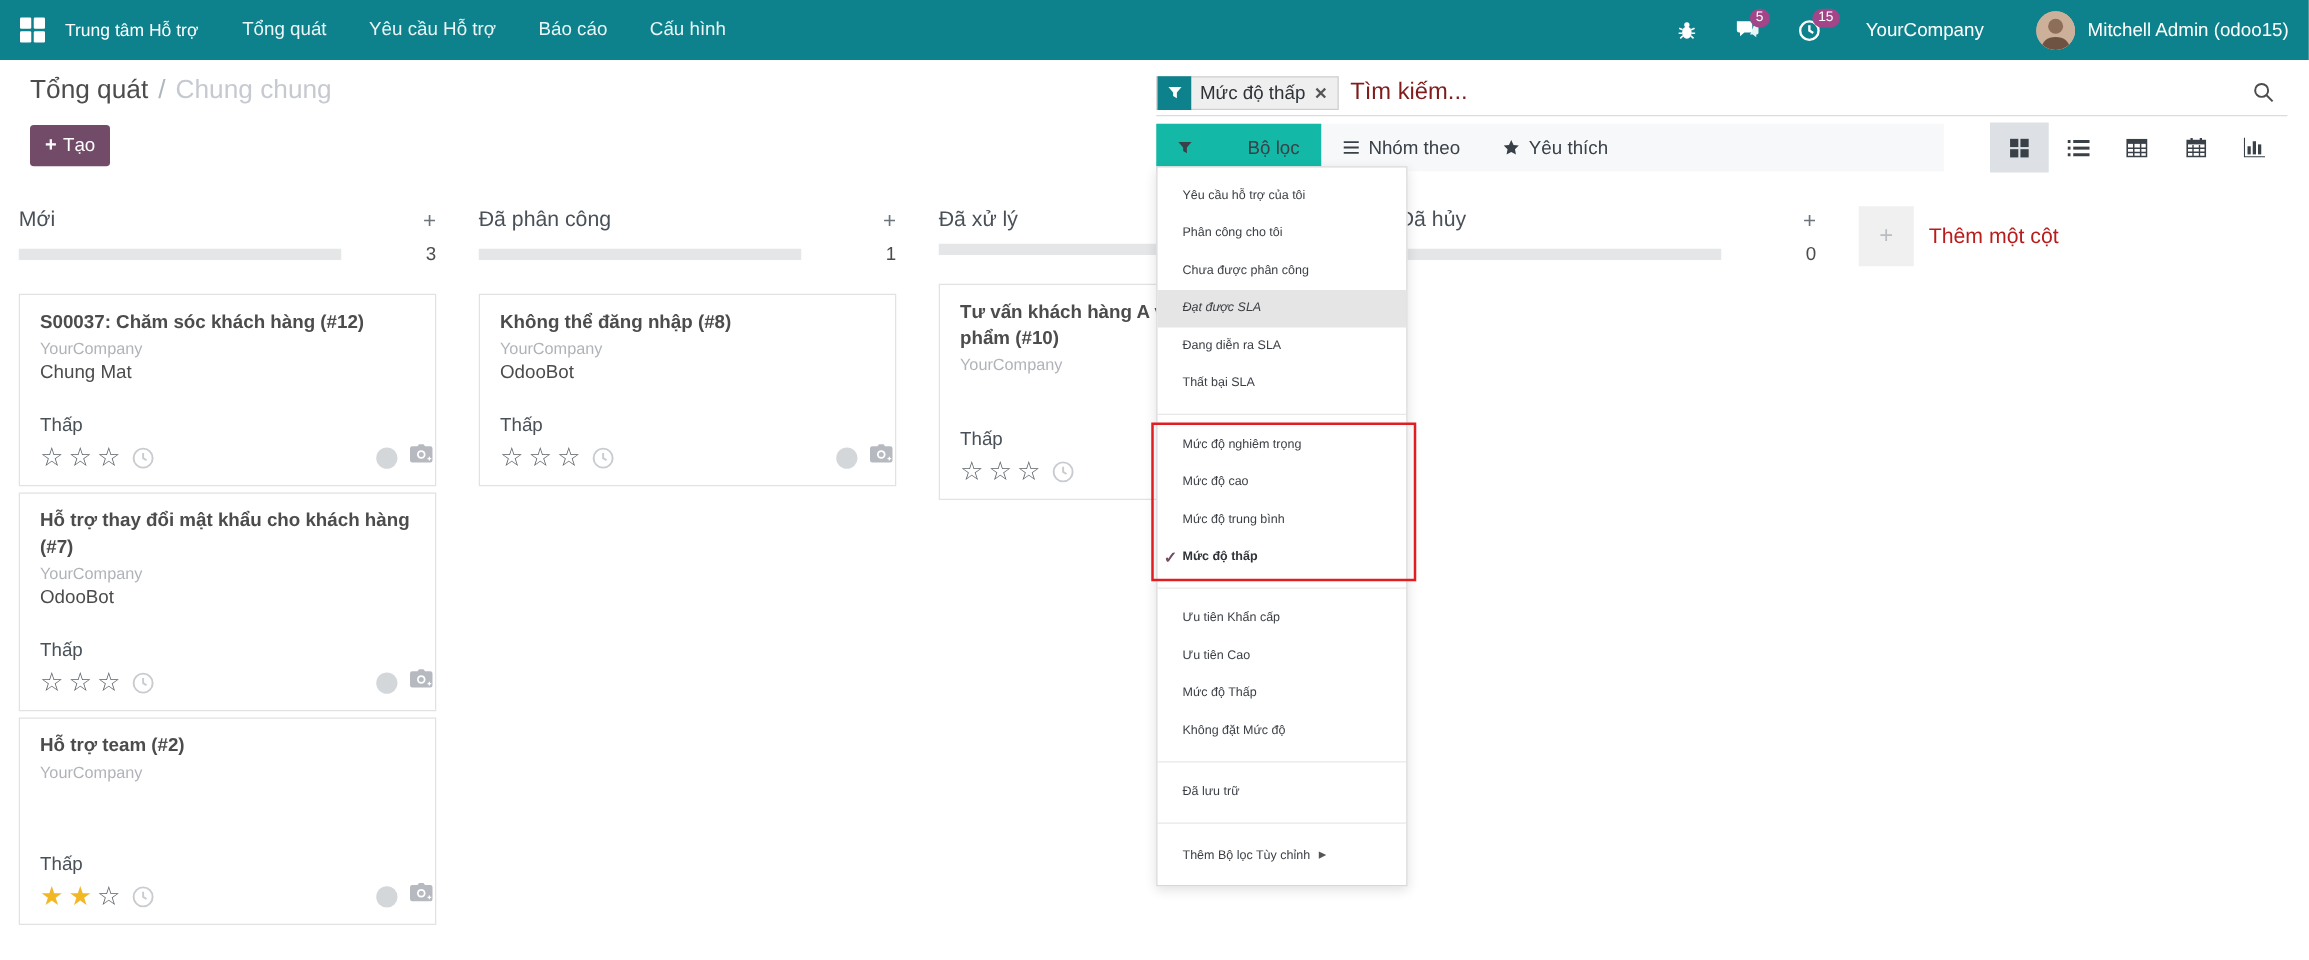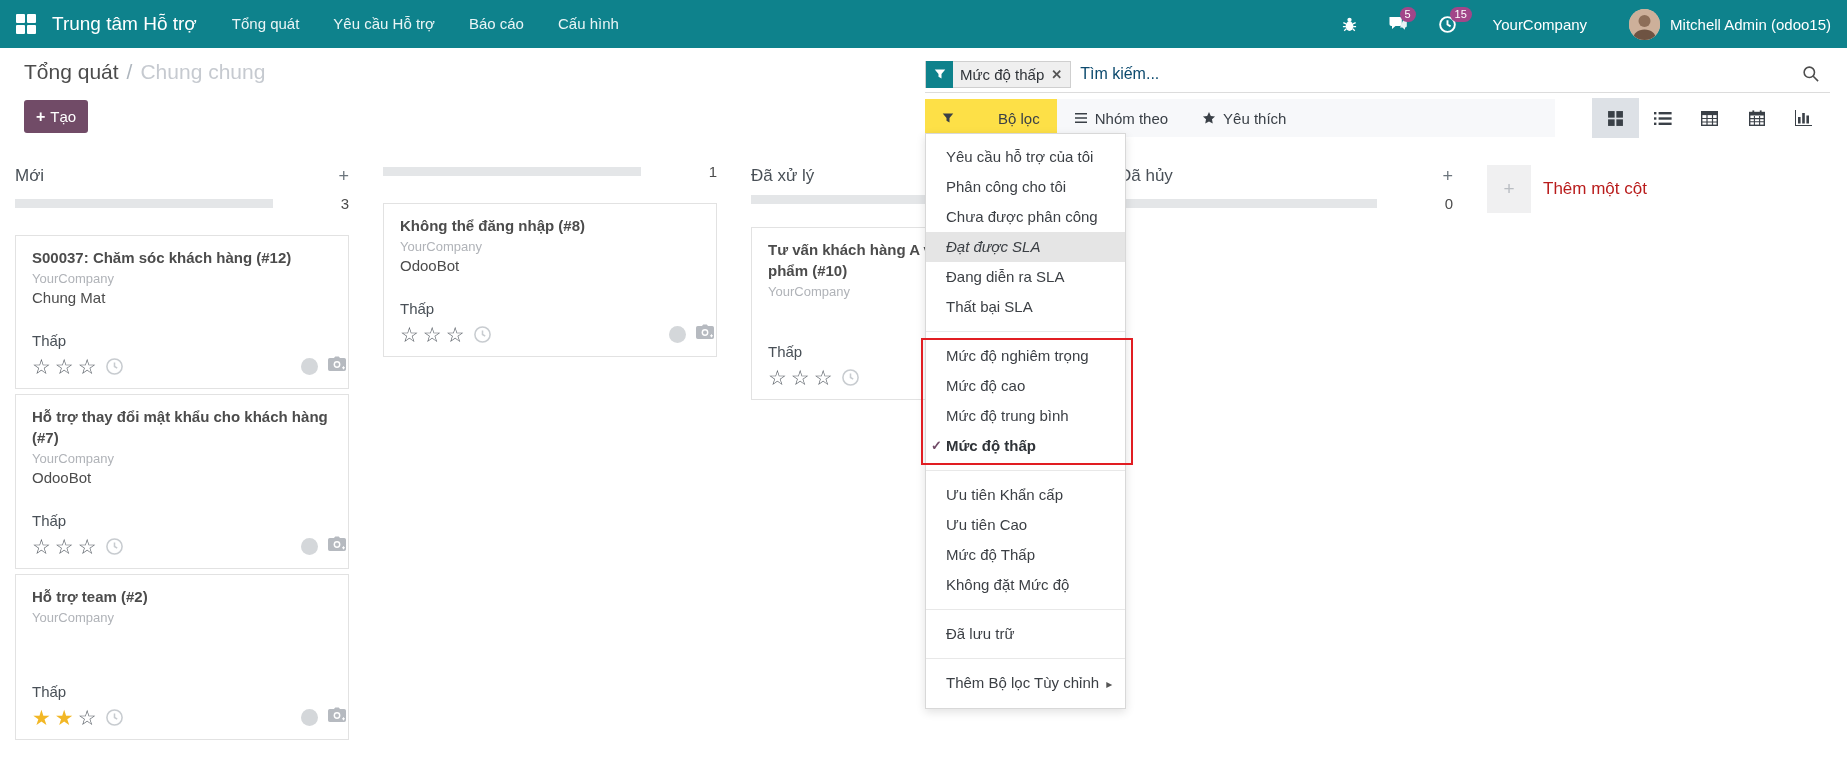--- a/index.html
+++ b/index.html
@@ -4,21 +4,21 @@
 <style>
   * { margin:0; padding:0; box-sizing:border-box; }
   html,body { width:1847px; height:768px; overflow:hidden; background:#fff;
               font-family:"Liberation Sans", sans-serif; color:#4c4c4c; }
 
   
   .navbar { position:absolute; left:0; top:0; width:1847px; height:48px;
             background:#0e828c; display:flex; align-items:center; padding:0 16px; z-index:20; }
   .apps-icon { width:20px; height:20px; display:grid; grid-template-columns:9px 9px; grid-gap:2px; cursor:pointer; }
   .apps-icon span { width:9px; height:9px; background:#fff; border-radius:1px; }
-  .app-title { color:#fff; font-size:19px; margin-left:16px; white-space:nowrap; cursor:pointer; }
+  .app-title { color:#fff; font-size:14px; margin-left:16px; white-space:nowrap; cursor:pointer; }
   .nav-menu { display:flex; margin-left:18px; }
   .nav-item { color:#eaf5f6; font-size:15px; padding:0 17px; line-height:48px; cursor:pointer; white-space:nowrap; }
   .nav-right { margin-left:auto; display:flex; align-items:center; }
   .systray-btn { position:relative; margin-left:30px; cursor:pointer; display:flex; align-items:center; }
   .badge { position:absolute; top:-8px; left:12px; background:#a24689; color:#fff; font-size:11px;
            line-height:15px; padding:0 5px; border-radius:9px; }
   .nav-company { color:#fff; font-size:15px; margin-left:36px; cursor:pointer; }
   .avatar { width:31px; height:31px; border-radius:50%; margin-left:42px; background:#d9c4b2; overflow:hidden; cursor:pointer; }
   .nav-user { color:#fff; font-size:15px; margin-left:10px; cursor:pointer; white-space:nowrap; }
 
@@ -32,28 +32,28 @@
                 display:flex; align-items:center; gap:5px; }
   .btn-create .plus { font-size:16px; font-weight:bold; }
 
   .searchbar { position:absolute; left:925px; top:56px; width:905px; height:37px;
                border-bottom:1px solid #dcdcdc; display:flex; align-items:center; }
   .facet { display:flex; align-items:center; border:1px solid #cfcfcf; background:#efefef; height:27px; }
   .facet-funnel { width:27px; height:27px; background:#0e828c; display:flex; align-items:center; justify-content:center; }
   .facet-label { font-size:15px; color:#2f3338; padding:0 7px; white-space:nowrap; }
   .facet-x { font-size:13px; color:#555; padding-right:8px; cursor:pointer; font-weight:bold; }
   .facet-x::before { content:"✕"; }
-  .search-placeholder { margin-left:9px; font-size:16px; color:#0c4a6e; }
+  .search-placeholder { margin-left:9px; font-size:19px; color:#7f1d1d; }
   .search-mag { position:absolute; right:10px; top:9px; cursor:pointer; }
 
   .cp-buttons { position:absolute; left:925px; top:99px; width:630px; height:38px;
                 background:#f7f8fa; display:flex; align-items:center; }
   .cp-btn { display:flex; align-items:center; gap:7px; height:38px; padding:0 17px;
             font-size:15px; color:#3a4047; cursor:pointer; white-space:nowrap; }
-  .cp-btn.active { background:#fde047;gap:44px; }
+  .cp-btn.active { background:#14b8a6;gap:44px; }
   .cp-btn svg { flex:0 0 auto; }
 
   .view-switcher { position:absolute; right:20px; top:98px; display:flex; }
   .vs-btn { width:47px; height:40px; display:flex; align-items:center; justify-content:center; cursor:pointer; }
   .vs-btn.active { background:#dde1e6; }
 
   
   .kanban { position:absolute; left:0; top:160px; width:1847px; height:608px; display:flex; padding-left:15px; }
   .kcol { width:334px; margin-right:34px; flex:0 0 auto; }
   .kcol-head { display:flex; align-items:center; height:32px; }
@@ -82,21 +82,21 @@
 
   .add-col { display:flex; align-items:center; margin-top:5px; height:48px; flex:0 0 auto; }
   .add-col-tile { width:44px; height:48px; background:#f0f0f1; display:flex; align-items:center;
                   justify-content:center; color:#b9bdc2; font-size:19px; cursor:pointer; }
   .add-col-tile::before { content:"+"; }
   .add-col-label { margin-left:12px; font-size:17px; color:#b91c1c; cursor:pointer; }
 
   
   .dropdown { position:absolute; left:925px; top:133px; width:201px; background:#fff;
               border:1px solid #d8d8d8; box-shadow:0 3px 9px rgba(0,0,0,.12); padding:8px 0 10px 0; z-index:50; }
-  .dd-item { position:relative; height:30px; line-height:30px; padding:0 20px; font-size:15px;
+  .dd-item { position:relative; height:30px; line-height:30px; padding:0 20px; font-size:10px;
              color:#3b3f44; cursor:pointer; white-space:nowrap; }
   .dd-item.hovered { background:#e5e5e5;font-style:italic; }
   .dd-item.selected { font-weight:bold; color:#2f3338; }
   .check-icon { position:absolute; left:5px; color:#714B67; font-size:13px; font-weight:bold; }
   .check-icon::before { content:"✓"; }
   .dd-sep { border-top:1px solid #e8e8e8; margin:9px 0; }
   .submenu-arrow { color:#555; font-size:12px; margin-left:7px; }
   .submenu-arrow::before { content:"▸"; }
 
   .red-box { position:absolute; left:921px; top:338px; width:212px; height:127px;
@@ -342,20 +342,24 @@
                   <circle cx="10" cy="8.5" r="2" fill="#b6bac0"></circle>
                   <path d="M15 11.8h3M16.5 10.3v3" stroke="#fff" stroke-width="1"></path>
                 </svg></span>
           </div>
         </div>
       </div>
     </div>
   </div>
 
   <div class="kcol">
+    <div class="kcol-head">
+      <div class="kcol-title">Đã phân công</div>
+      <div class="kcol-plus"></div>
+    </div>
     <div class="kbar-row">
       <div class="kbar"></div>
       <div class="kcount">1</div>
     </div>
     <div class="kcards">
       <div class="kcard">
         <div class="kcard-title">Không thể đăng nhập (#8)</div>
         <div class="kcard-company">YourCompany</div>
         <div class="kcard-partner">OdooBot</div>
         <div class="sp-26"></div>

